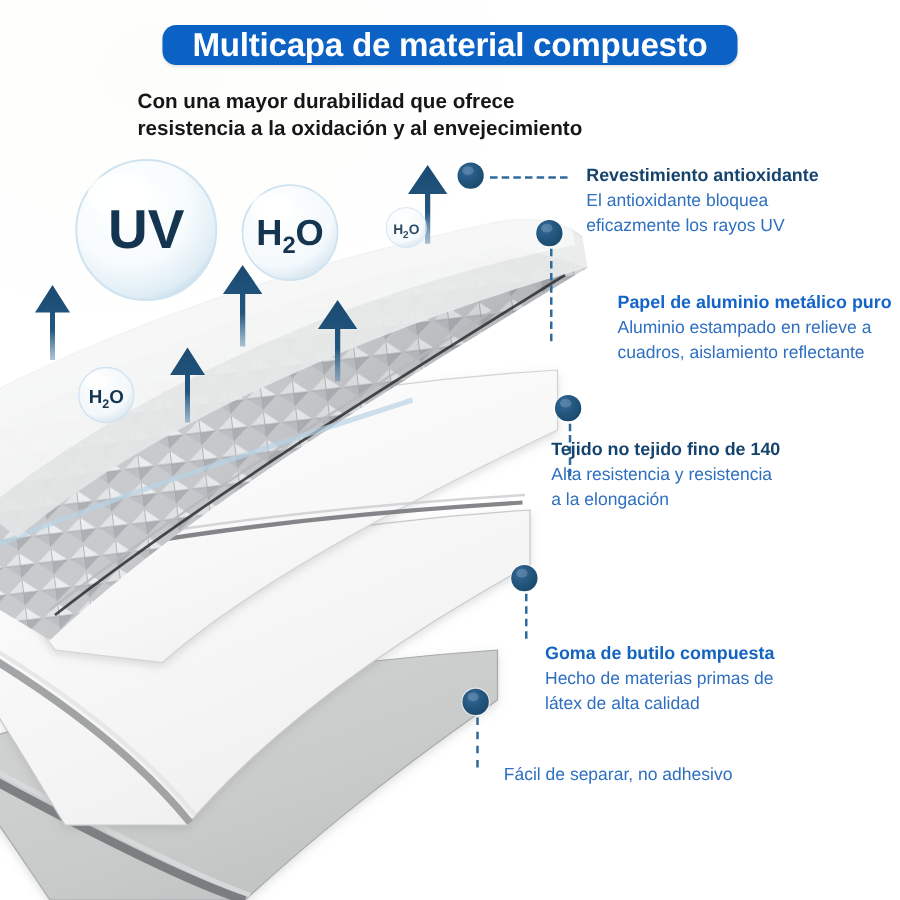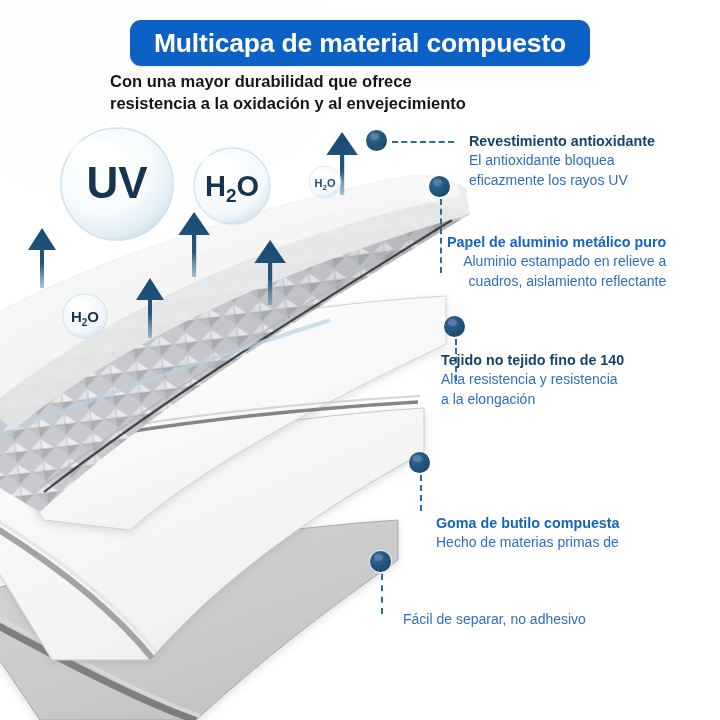--- a/index.html
+++ b/index.html
@@ -33,21 +33,21 @@
     width: 720px;
     height: 720px;
   }
 
   
   .title-pill {
     position: absolute;
     left: 130px;
     top: 20px;
     width: 460px;
-    height: 46px;
+    height: 32px;
     border-radius: 11px;
     background: #0b62c4;
     display: flex;
     align-items: center;
     justify-content: center;
     box-shadow: 0 1px 2px rgba(0,0,0,0.10);
   }
   .title-pill span {
     color: #ffffff;
     font-size: 26.5px;
@@ -329,21 +329,21 @@
   <div class="callout" style="left:469px; top:132px;">
     <div class="c-title t-navy">Revestimiento antioxidante</div>
     <div class="c-body">
       <div>El antioxidante bloquea</div>
       <div>eficazmente los rayos UV</div>
     </div>
   </div>
 
   <div class="dot" style="left:429px; top:176px;"></div>
   <div class="lead-v" style="left:440px; top:199px; height:74px;"></div>
-  <div class="callout" style="left:447px; top:233px;text-align:right;">
+  <div class="callout" style="left:494px; top:233px;">
     <div class="c-title t-blue">Papel de aluminio metálico puro</div>
     <div class="c-body">
       <div>Aluminio estampado en relieve a</div>
       <div>cuadros, aislamiento reflectante</div>
     </div>
   </div>
 
   <div class="dot" style="left:444px; top:316px;"></div>
   <div class="lead-v" style="left:455px; top:339px; height:42px;"></div>
   <div class="callout" style="left:441px; top:351px;">
@@ -353,20 +353,21 @@
       <div>a la elongación</div>
     </div>
   </div>
 
   <div class="dot" style="left:409px; top:452px;"></div>
   <div class="lead-v" style="left:420px; top:475px; height:36px;"></div>
   <div class="callout" style="left:436px; top:487px;">
     <div class="c-title t-blue2">Goma de butilo compuesta</div>
     <div class="c-body">
       <div>Hecho de materias primas de</div>
+      <div>látex de alta calidad</div>
     </div>
   </div>
 
   <div class="dot" style="left:370px; top:551px;"></div>
   <div class="lead-v" style="left:381px; top:574px; height:40px;"></div>
   <div class="callout" style="left:403px; top:610px;">
     <div class="c-body">
       <div>Fácil de separar, no adhesivo</div>
     </div>
   </div>

